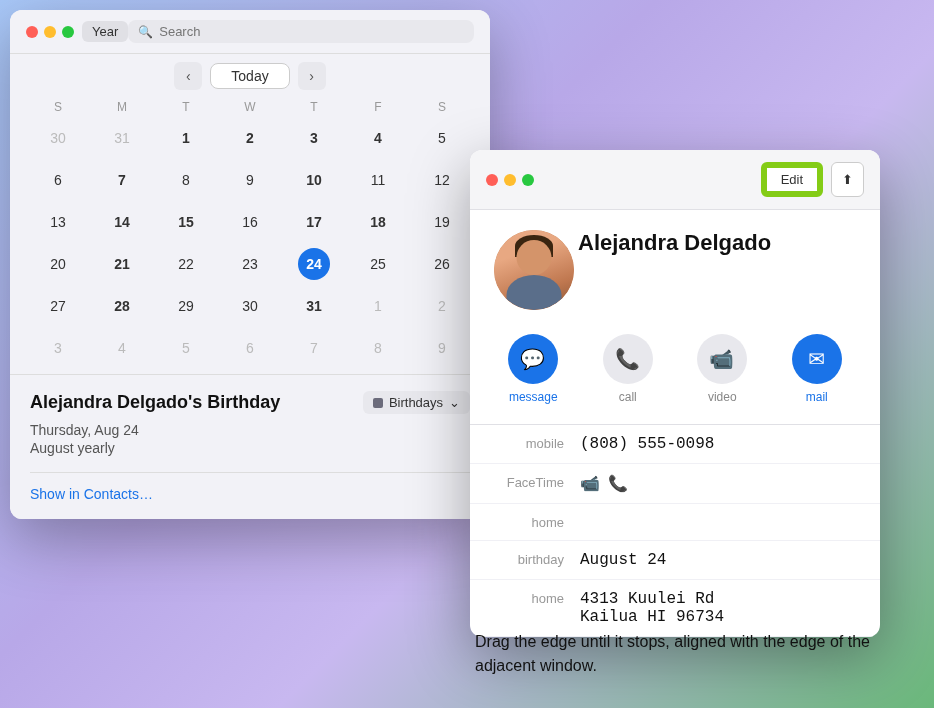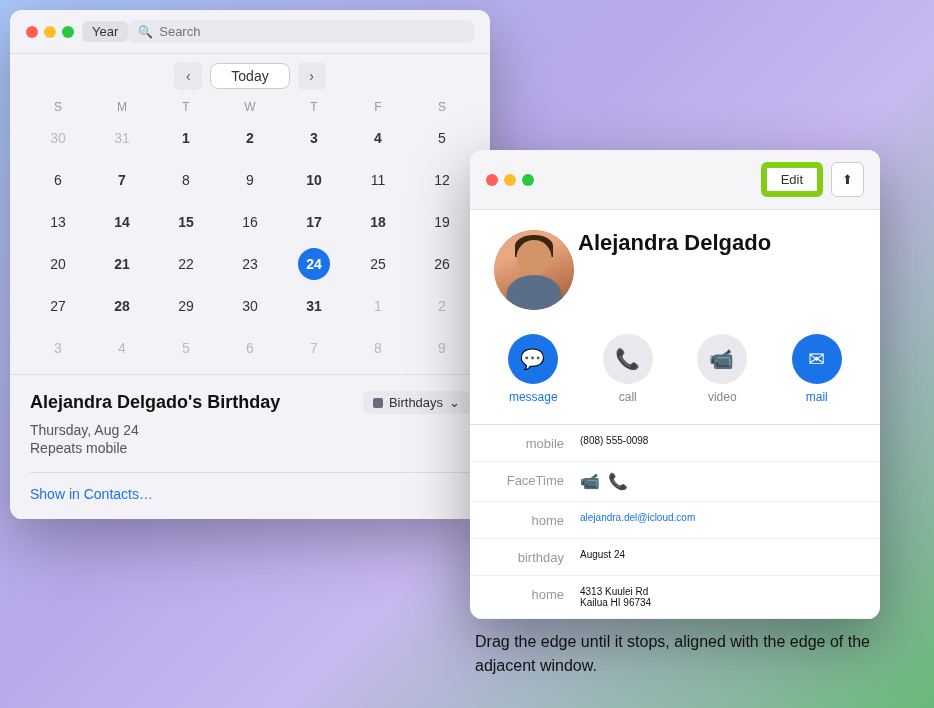--- a/index.html
+++ b/index.html
@@ -419,23 +419,24 @@
     .field-label {
       font-size: 13px;
       color: #999;
       min-width: 70px;
       text-align: right;
       flex-shrink: 0;
       padding-top: 1px;
     }
 
     .field-value {
-      font-size: 10px;
+      font-size: 16px;
       color: #111;
       flex: 1;
+      font-family: Liberation Mono, monospace;
     }
 
     .field-value.link {
       color: #1a73e8;
     }
 
     .facetime-icons {
       display: flex;
       gap: 8px;
     }
@@ -552,21 +553,21 @@
   <div class="event-detail">
     <div class="event-title-row">
       <span class="event-title">Alejandra Delgado's Birthday</span>
       <div class="birthdays-badge">
         <div class="birthdays-dot"></div>
         <span>Birthdays</span>
         <span>⌄</span>
       </div>
     </div>
     <div class="event-date">Thursday, Aug 24</div>
-    <div class="event-repeat">Repeats mobile</div>
+    <div class="event-repeat">August yearly</div>
     <div class="divider"></div>
     <a class="show-contacts-link">Show in Contacts…</a>
   </div>
 </div>
 
 <div class="contact-window">
 
   <div class="contact-titlebar">
     <div class="contact-traffic-lights">
       <div class="traffic-light tl-red"></div>
@@ -618,21 +619,20 @@
     </div>
     <div class="contact-field-row">
       <span class="field-label">FaceTime</span>
       <div class="facetime-icons">
         <span class="facetime-icon">📹</span>
         <span class="facetime-icon">📞</span>
       </div>
     </div>
     <div class="contact-field-row">
       <span class="field-label">home</span>
-      <span class="field-value link">alejandra.del@icloud.com</span>
     </div>
     <div class="contact-field-row">
       <span class="field-label">birthday</span>
       <span class="field-value">August 24</span>
     </div>
     <div class="contact-field-row">
       <span class="field-label">home</span>
       <span class="field-value">4313 Kuulei Rd<br>Kailua HI 96734</span>
     </div>
   </div>

